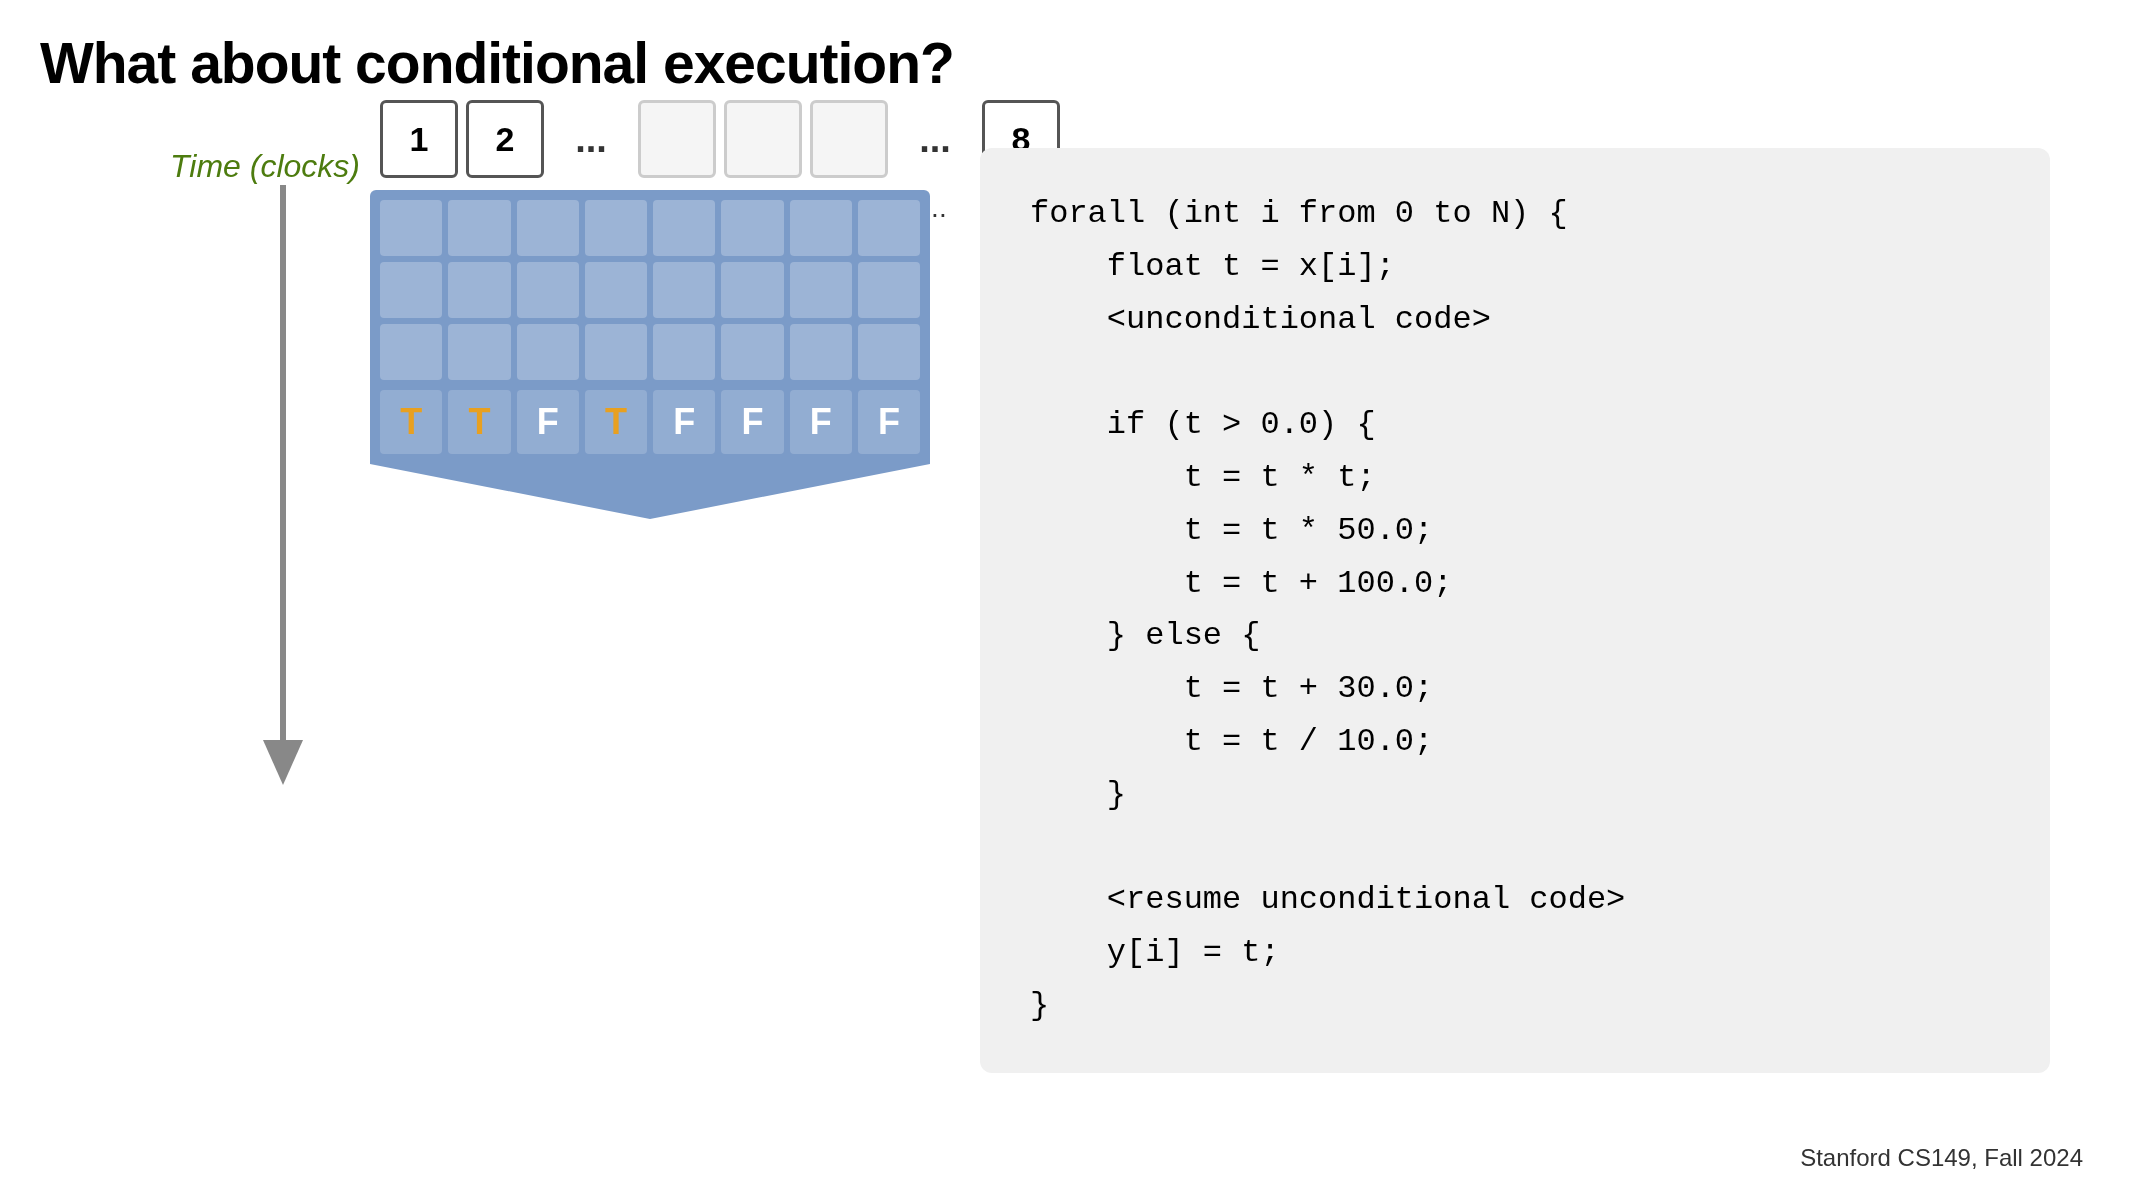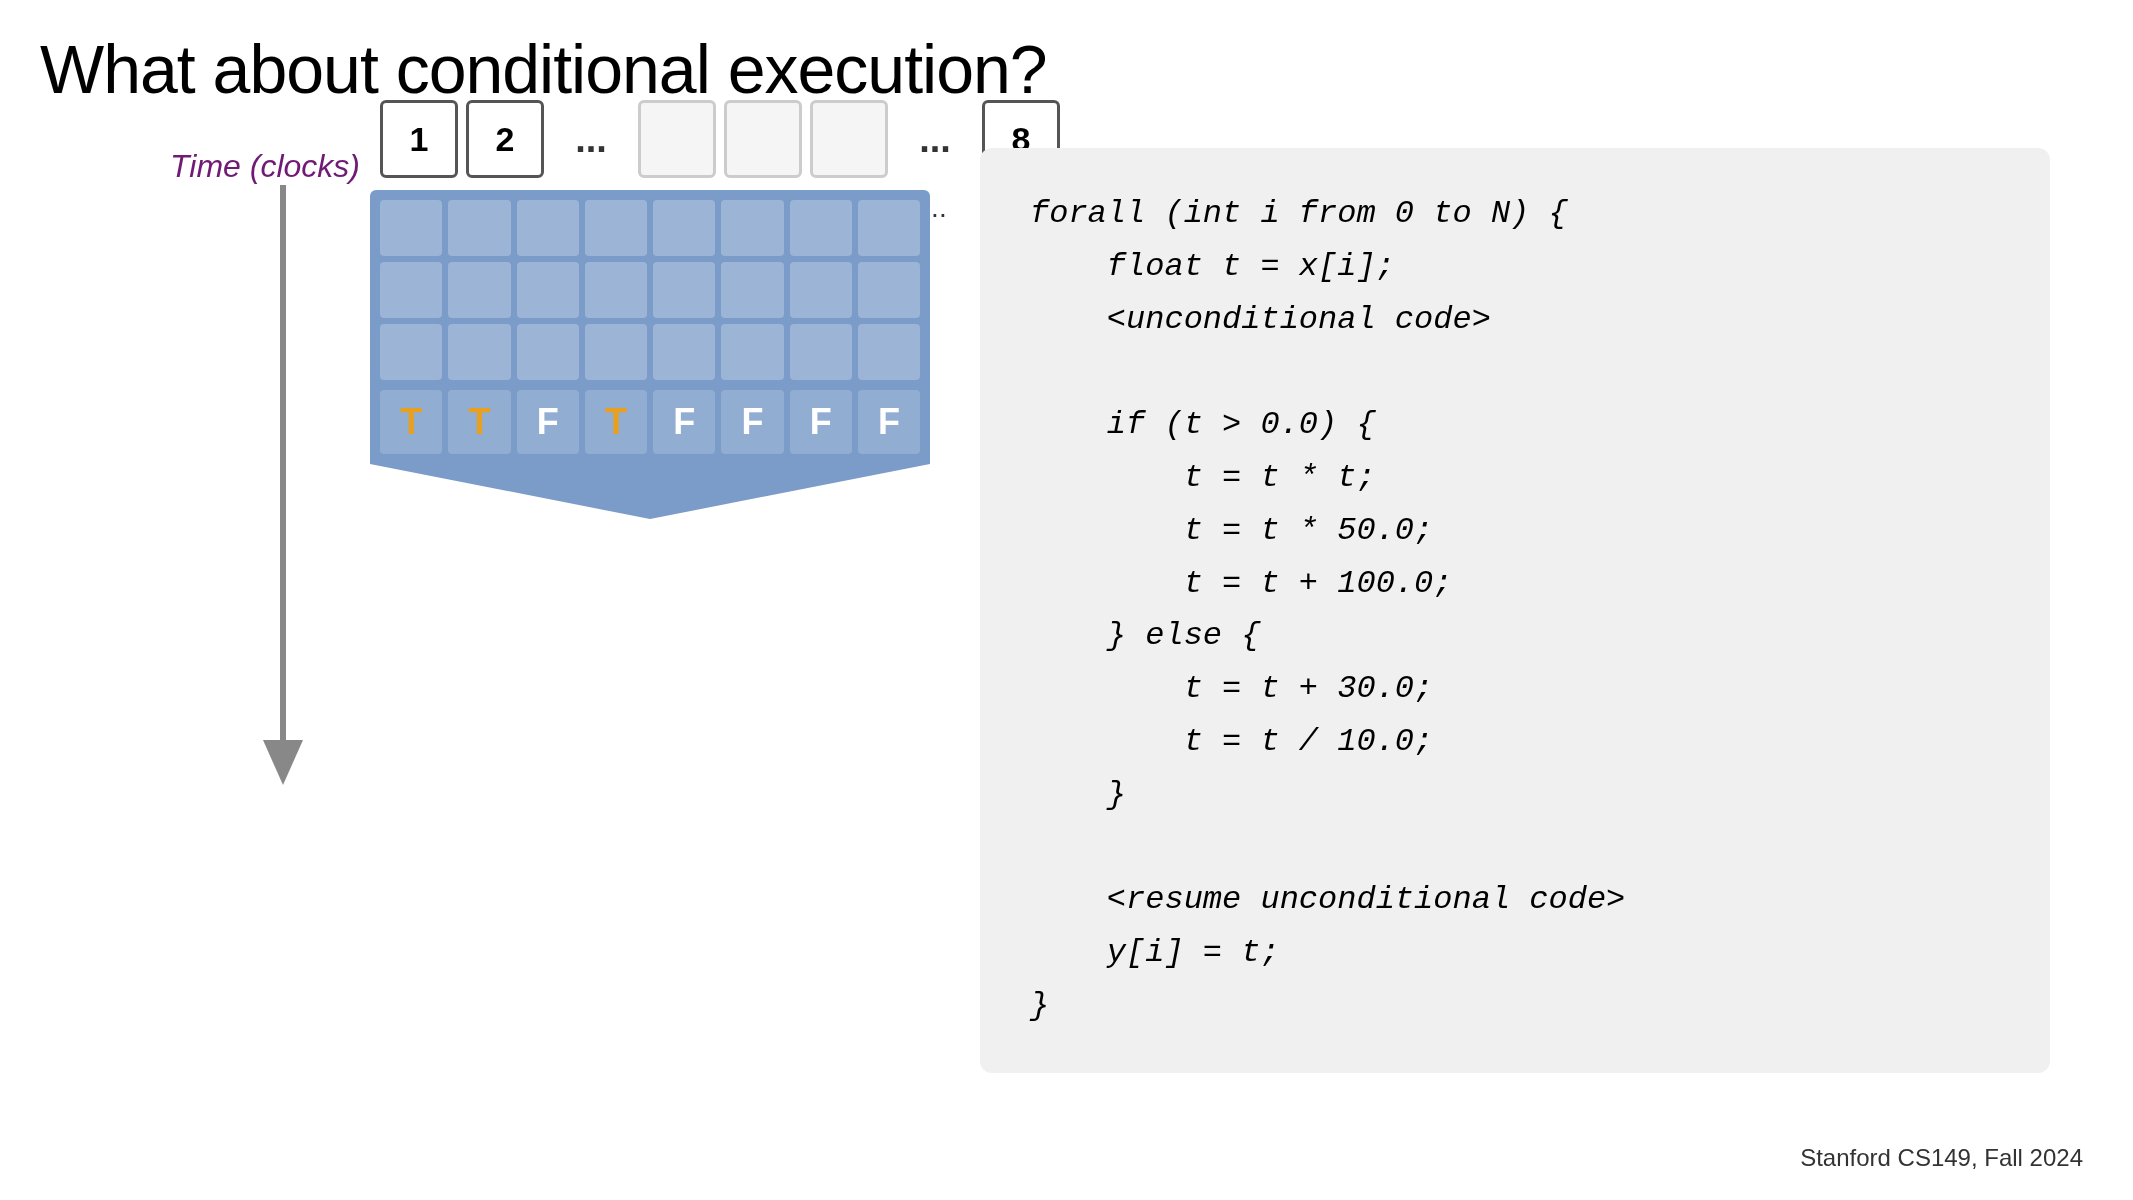--- a/index.html
+++ b/index.html
@@ -10,33 +10,33 @@
       background: #ffffff;
       font-family: Arial, sans-serif;
       overflow: hidden;
       position: relative;
     }
 
     .slide-title {
       position: absolute;
       top: 30px;
       left: 40px;
-      font-size: 68px;
-      font-weight: 400;
+      font-size: 57px;
+      font-weight: 700;
       color: #000000;
       letter-spacing: -1px;
     }
 
     
     .time-label {
       position: absolute;
       top: 148px;
       left: 170px;
       font-size: 32px;
-      color: #701a75;
+      color: #4d7c0f;
       font-style: italic;
       text-align: right;
     }
 
     .time-arrow {
       position: absolute;
       top: 185px;
       left: 280px;
       width: 6px;
       height: 560px;
@@ -182,21 +182,20 @@
       border-radius: 12px;
       padding: 40px 50px;
     }
 
     .code-block {
       font-family: 'Courier New', Courier, monospace;
       font-size: 32px;
       line-height: 1.65;
       color: #000000;
       white-space: pre;
-      font-style: italic;
     }
 
     
     .footer {
       position: absolute;
       bottom: 28px;
       right: 50px;
       font-size: 24px;
       font-weight: normal;
       color: #333333;

